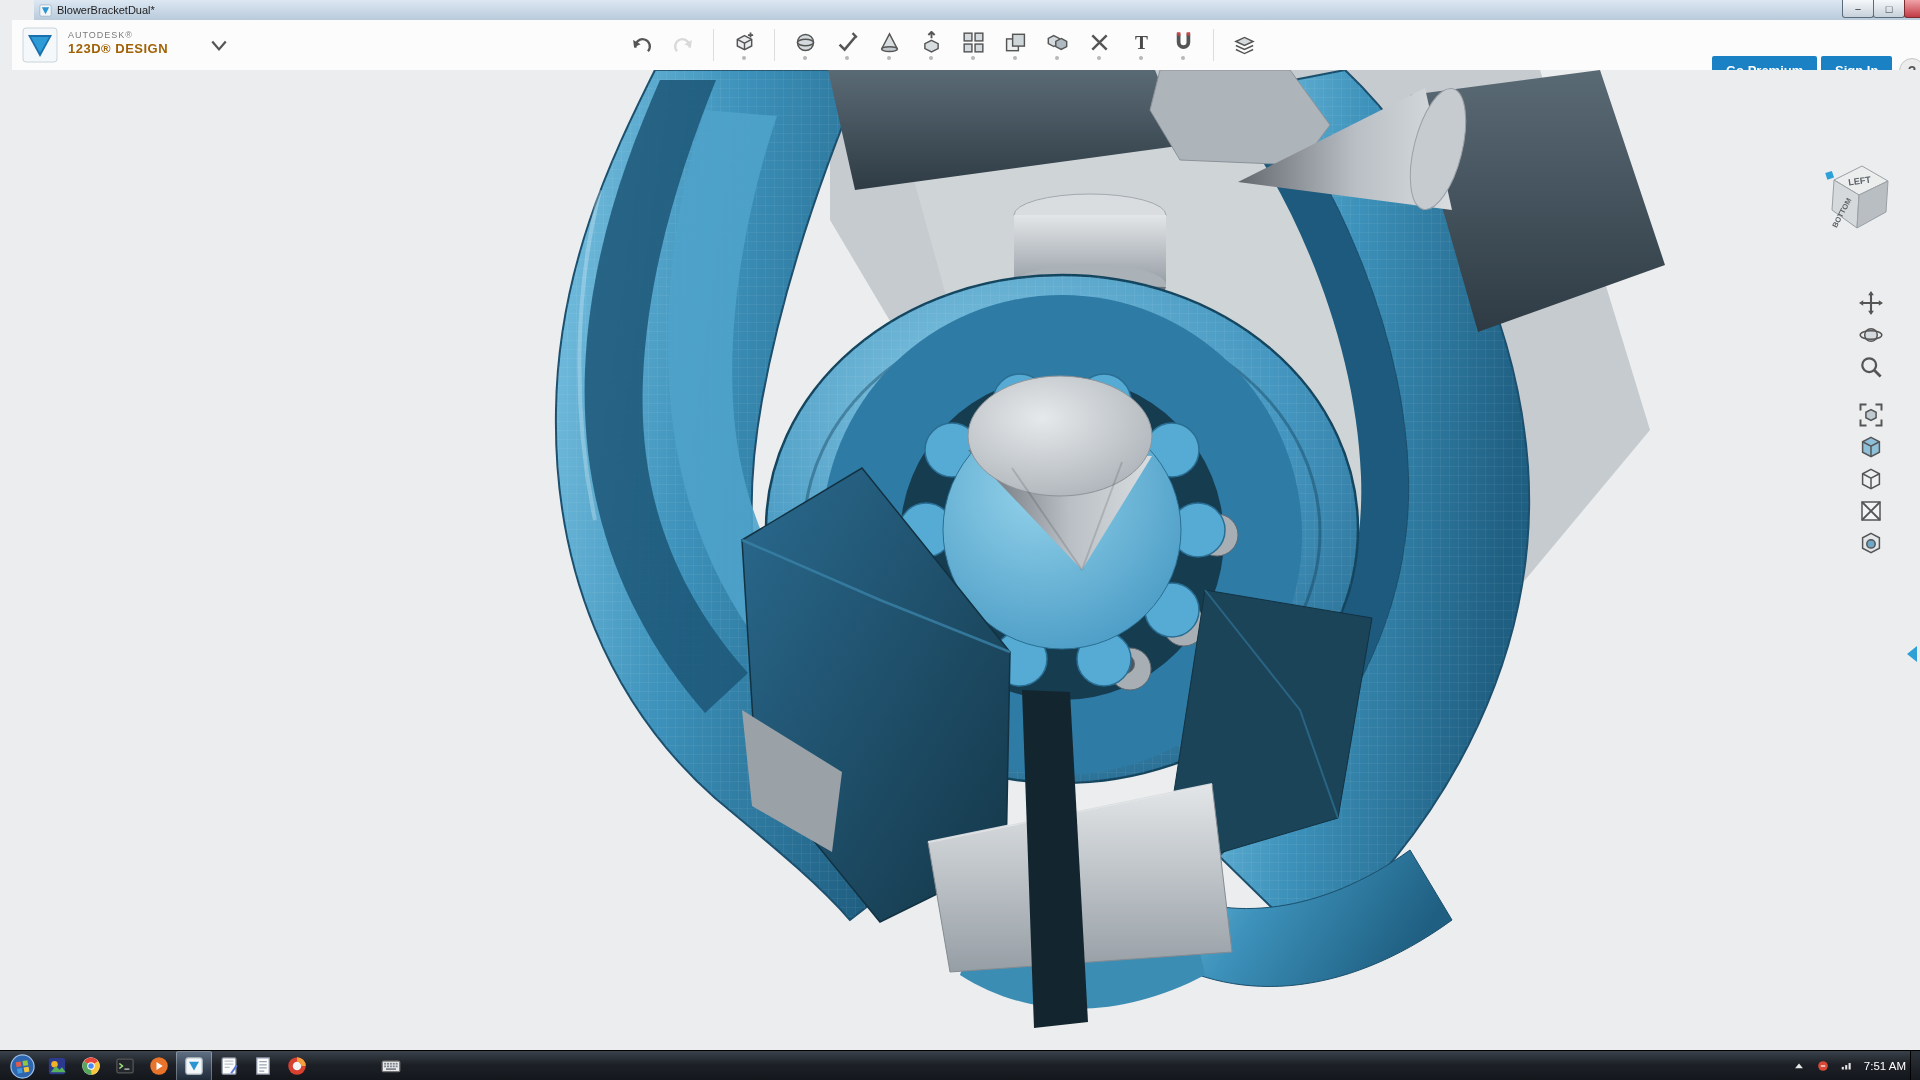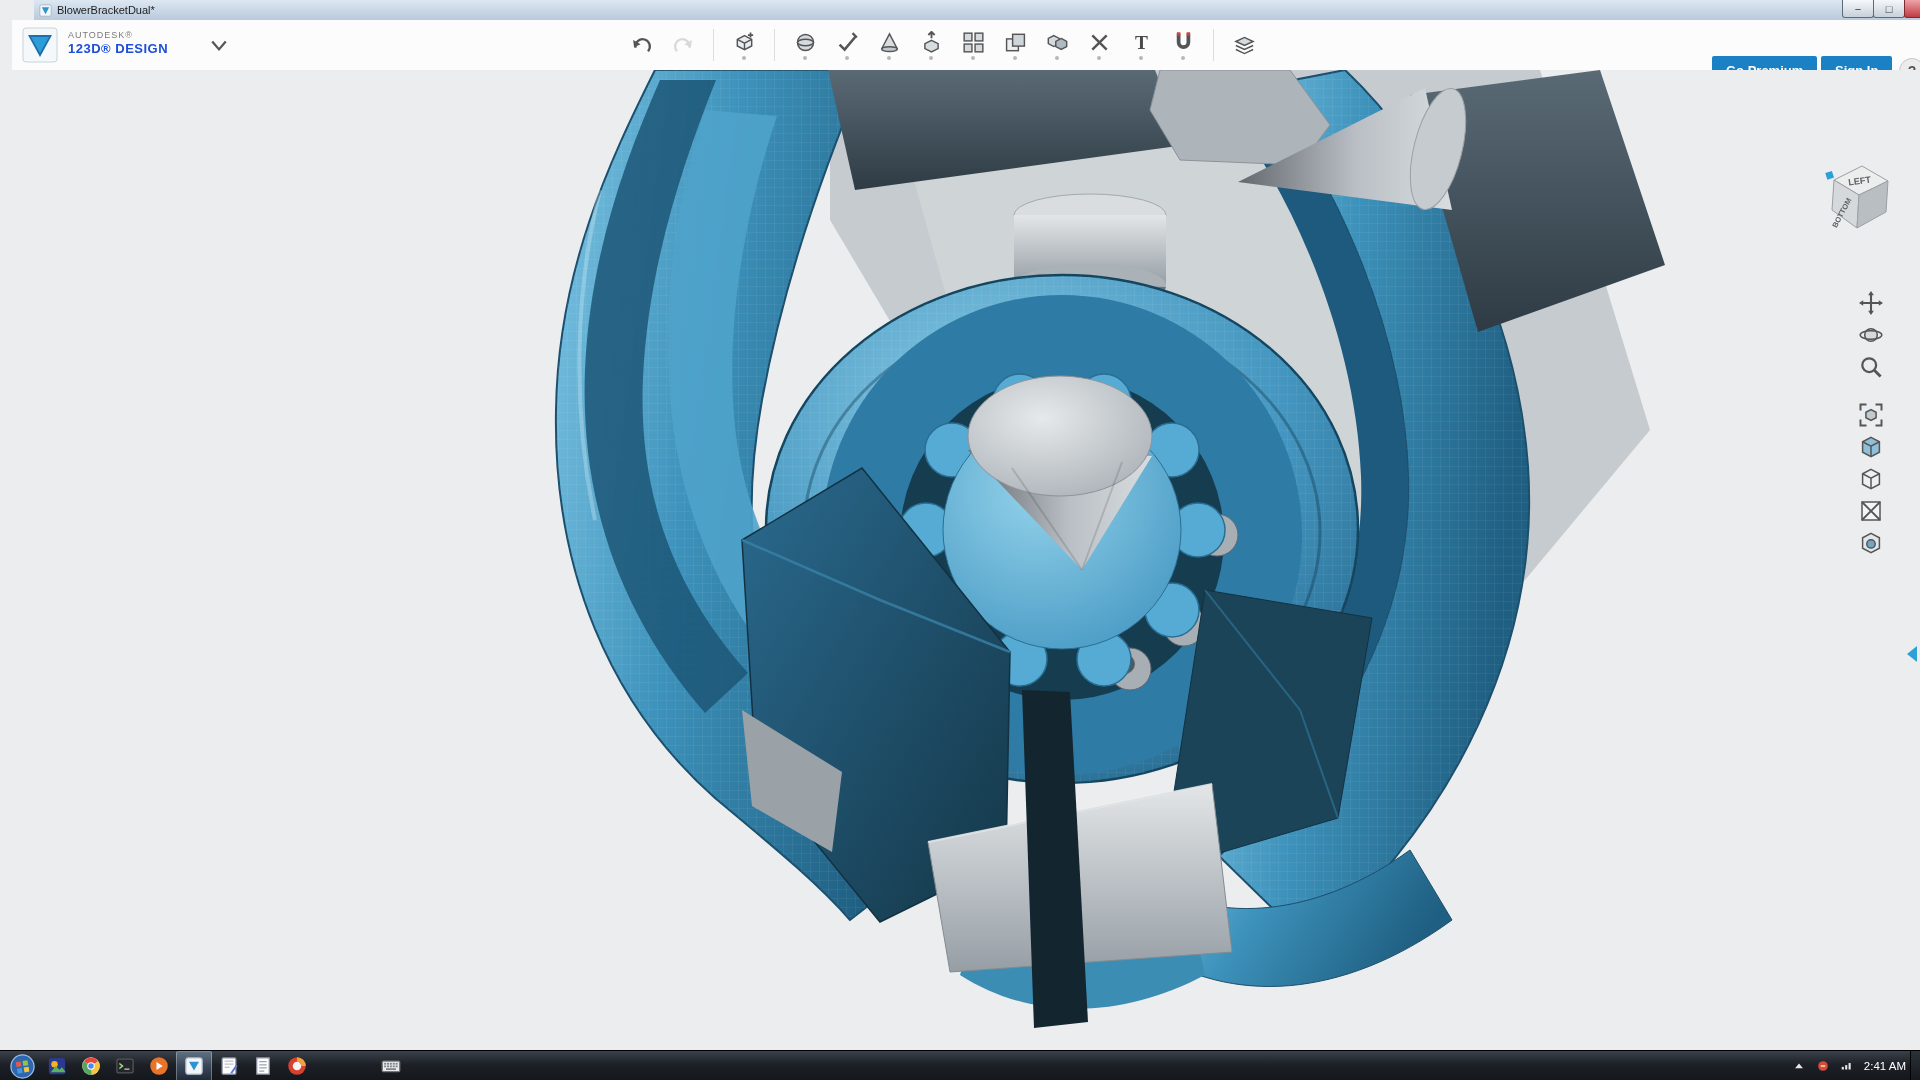--- a/index.html
+++ b/index.html
@@ -16,21 +16,21 @@
     border-radius:0 0 3px 3px;background:linear-gradient(#f5f8fb,#c7d1da);
     display:flex;align-items:center;justify-content:center;font-size:11px;color:#333;cursor:pointer;}
   .win-btn.close{width:44px;background:linear-gradient(#efa3a8,#c23b45);color:#fff;border-color:#7c2b31;}
 
   
   .appbar{position:absolute;left:12px;top:20px;width:1920px;height:50px;background:#fcfcfc;
     border-bottom:1px solid #d6d6d6;}
   .logo{position:absolute;left:10px;top:7px;width:36px;height:36px;}
   .brand{position:absolute;left:56px;top:10px;line-height:1.25;}
   .brand .b1{font-size:9px;letter-spacing:1px;color:#7a7a7a;}
-  .brand .b2{font-size:13px;font-weight:bold;color:#1d4ed8;letter-spacing:.5px;}
+  .brand .b2{font-size:13px;font-weight:bold;color:#a16207;letter-spacing:.5px;}
   .app-chevron{position:absolute;left:198px;top:18px;width:18px;height:16px;cursor:pointer;}
   .toolbar{position:absolute;left:608px;top:0;height:50px;display:flex;align-items:center;}
   .tb-item{width:42px;height:46px;display:flex;flex-direction:column;align-items:center;
     justify-content:center;cursor:pointer;}
   .tb-item svg{width:23px;height:23px;}
   .tb-item.disabled{opacity:.55;}
   .dd-dot{width:4px;height:4px;border-radius:50%;background:#b8b8b8;margin-top:2px;}
   .tb-sep{width:1px;height:32px;background:#dcdcdc;margin:0 9px;}
   .btn-blue{position:absolute;top:36px;height:29px;line-height:29px;padding:0 14px;
     background:#1a82c4;color:#fff;font-weight:bold;font-size:13px;border-radius:2px;
@@ -504,18 +504,18 @@
             <svg viewBox="0 0 16 16" width="14" height="14">
               <g fill="#e8e8e8">
                 <rect x="2" y="9" width="2.4" height="3"></rect>
                 <rect x="5.9" y="7" width="2.4" height="5"></rect>
                 <rect x="9.8" y="4.6" width="2.4" height="7.4"></rect>
               </g>
               <rect x="13.7" y="2" width="0" height="0" fill="none"></rect>
             </svg>
           </span>
         </span>
-      <div class="clock">2:41 AM</div>
+      <div class="clock">7:51 AM</div>
     </div>
     <div class="show-desktop"></div>
   </div>
 
 </div>
 
 </body></html>

